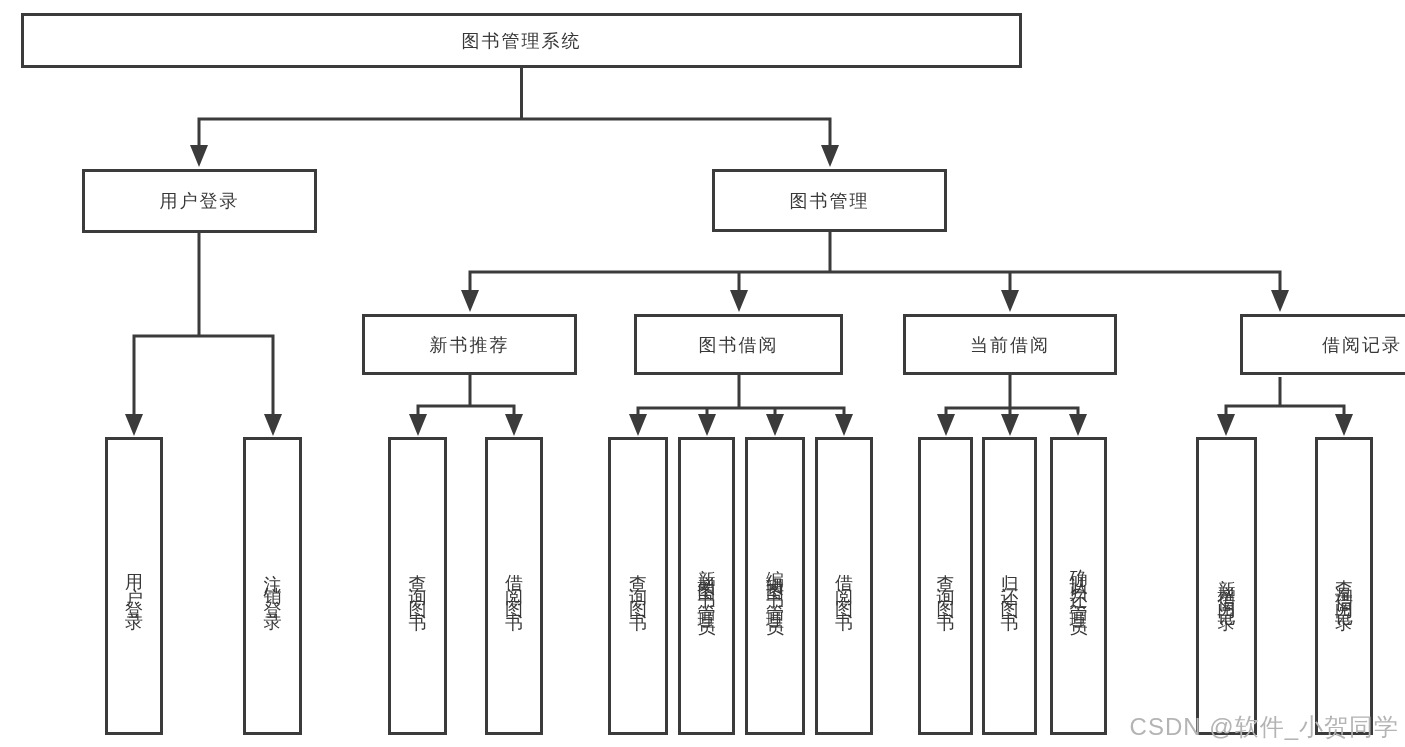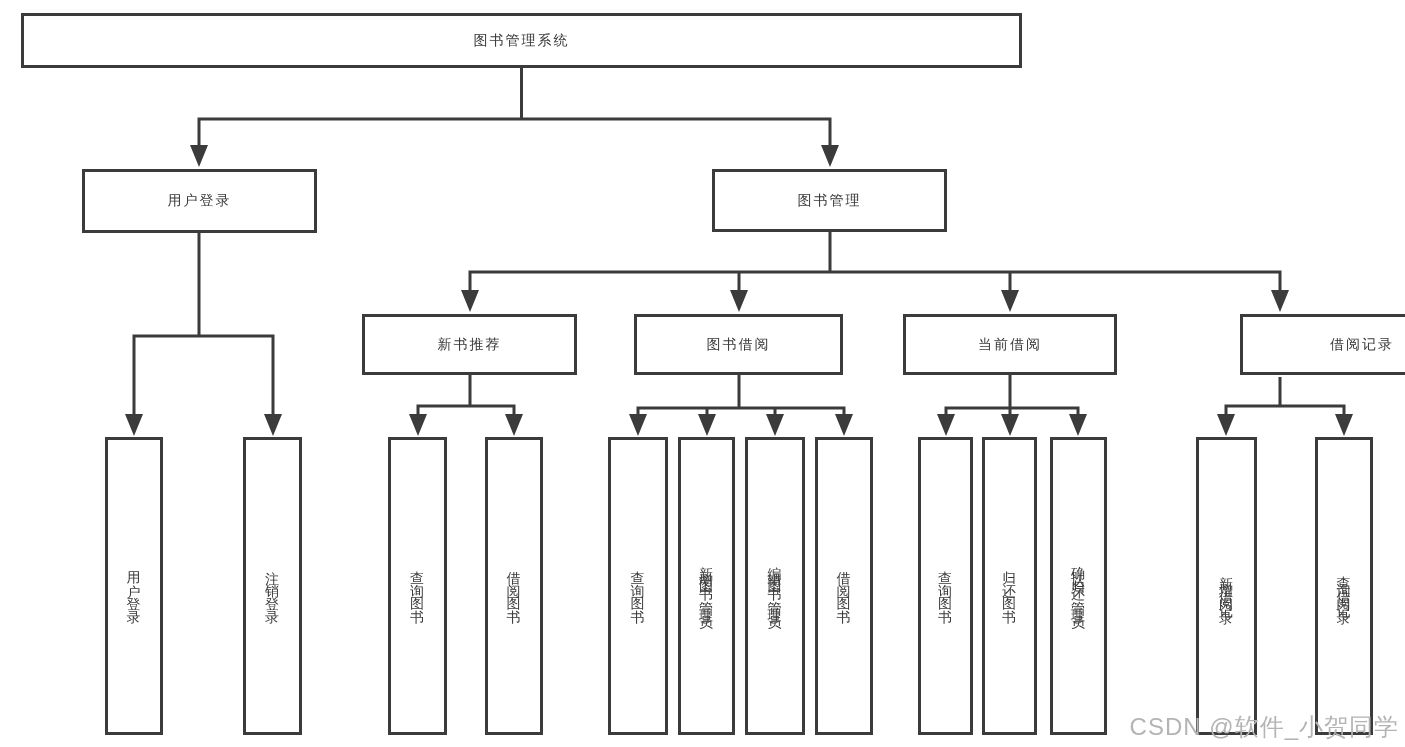--- a/index.html
+++ b/index.html
@@ -18,21 +18,21 @@
     width: 1405px; height: 747px;
   }
   .box {
     position: absolute;
     box-sizing: border-box;
     background: #ffffff;
     border: 3px solid #3b3b3b;
     display: flex;
     align-items: center;
     justify-content: center;
-    font-size: 14px;
+    font-size: 18px;
     letter-spacing: 2px;
     color: #383838;
     white-space: nowrap;
   }
   .vbox {
     writing-mode: vertical-rl;
     letter-spacing: 7px;
     white-space: nowrap;
   }
   .vbox.sp-wide { letter-spacing: 13px; }

